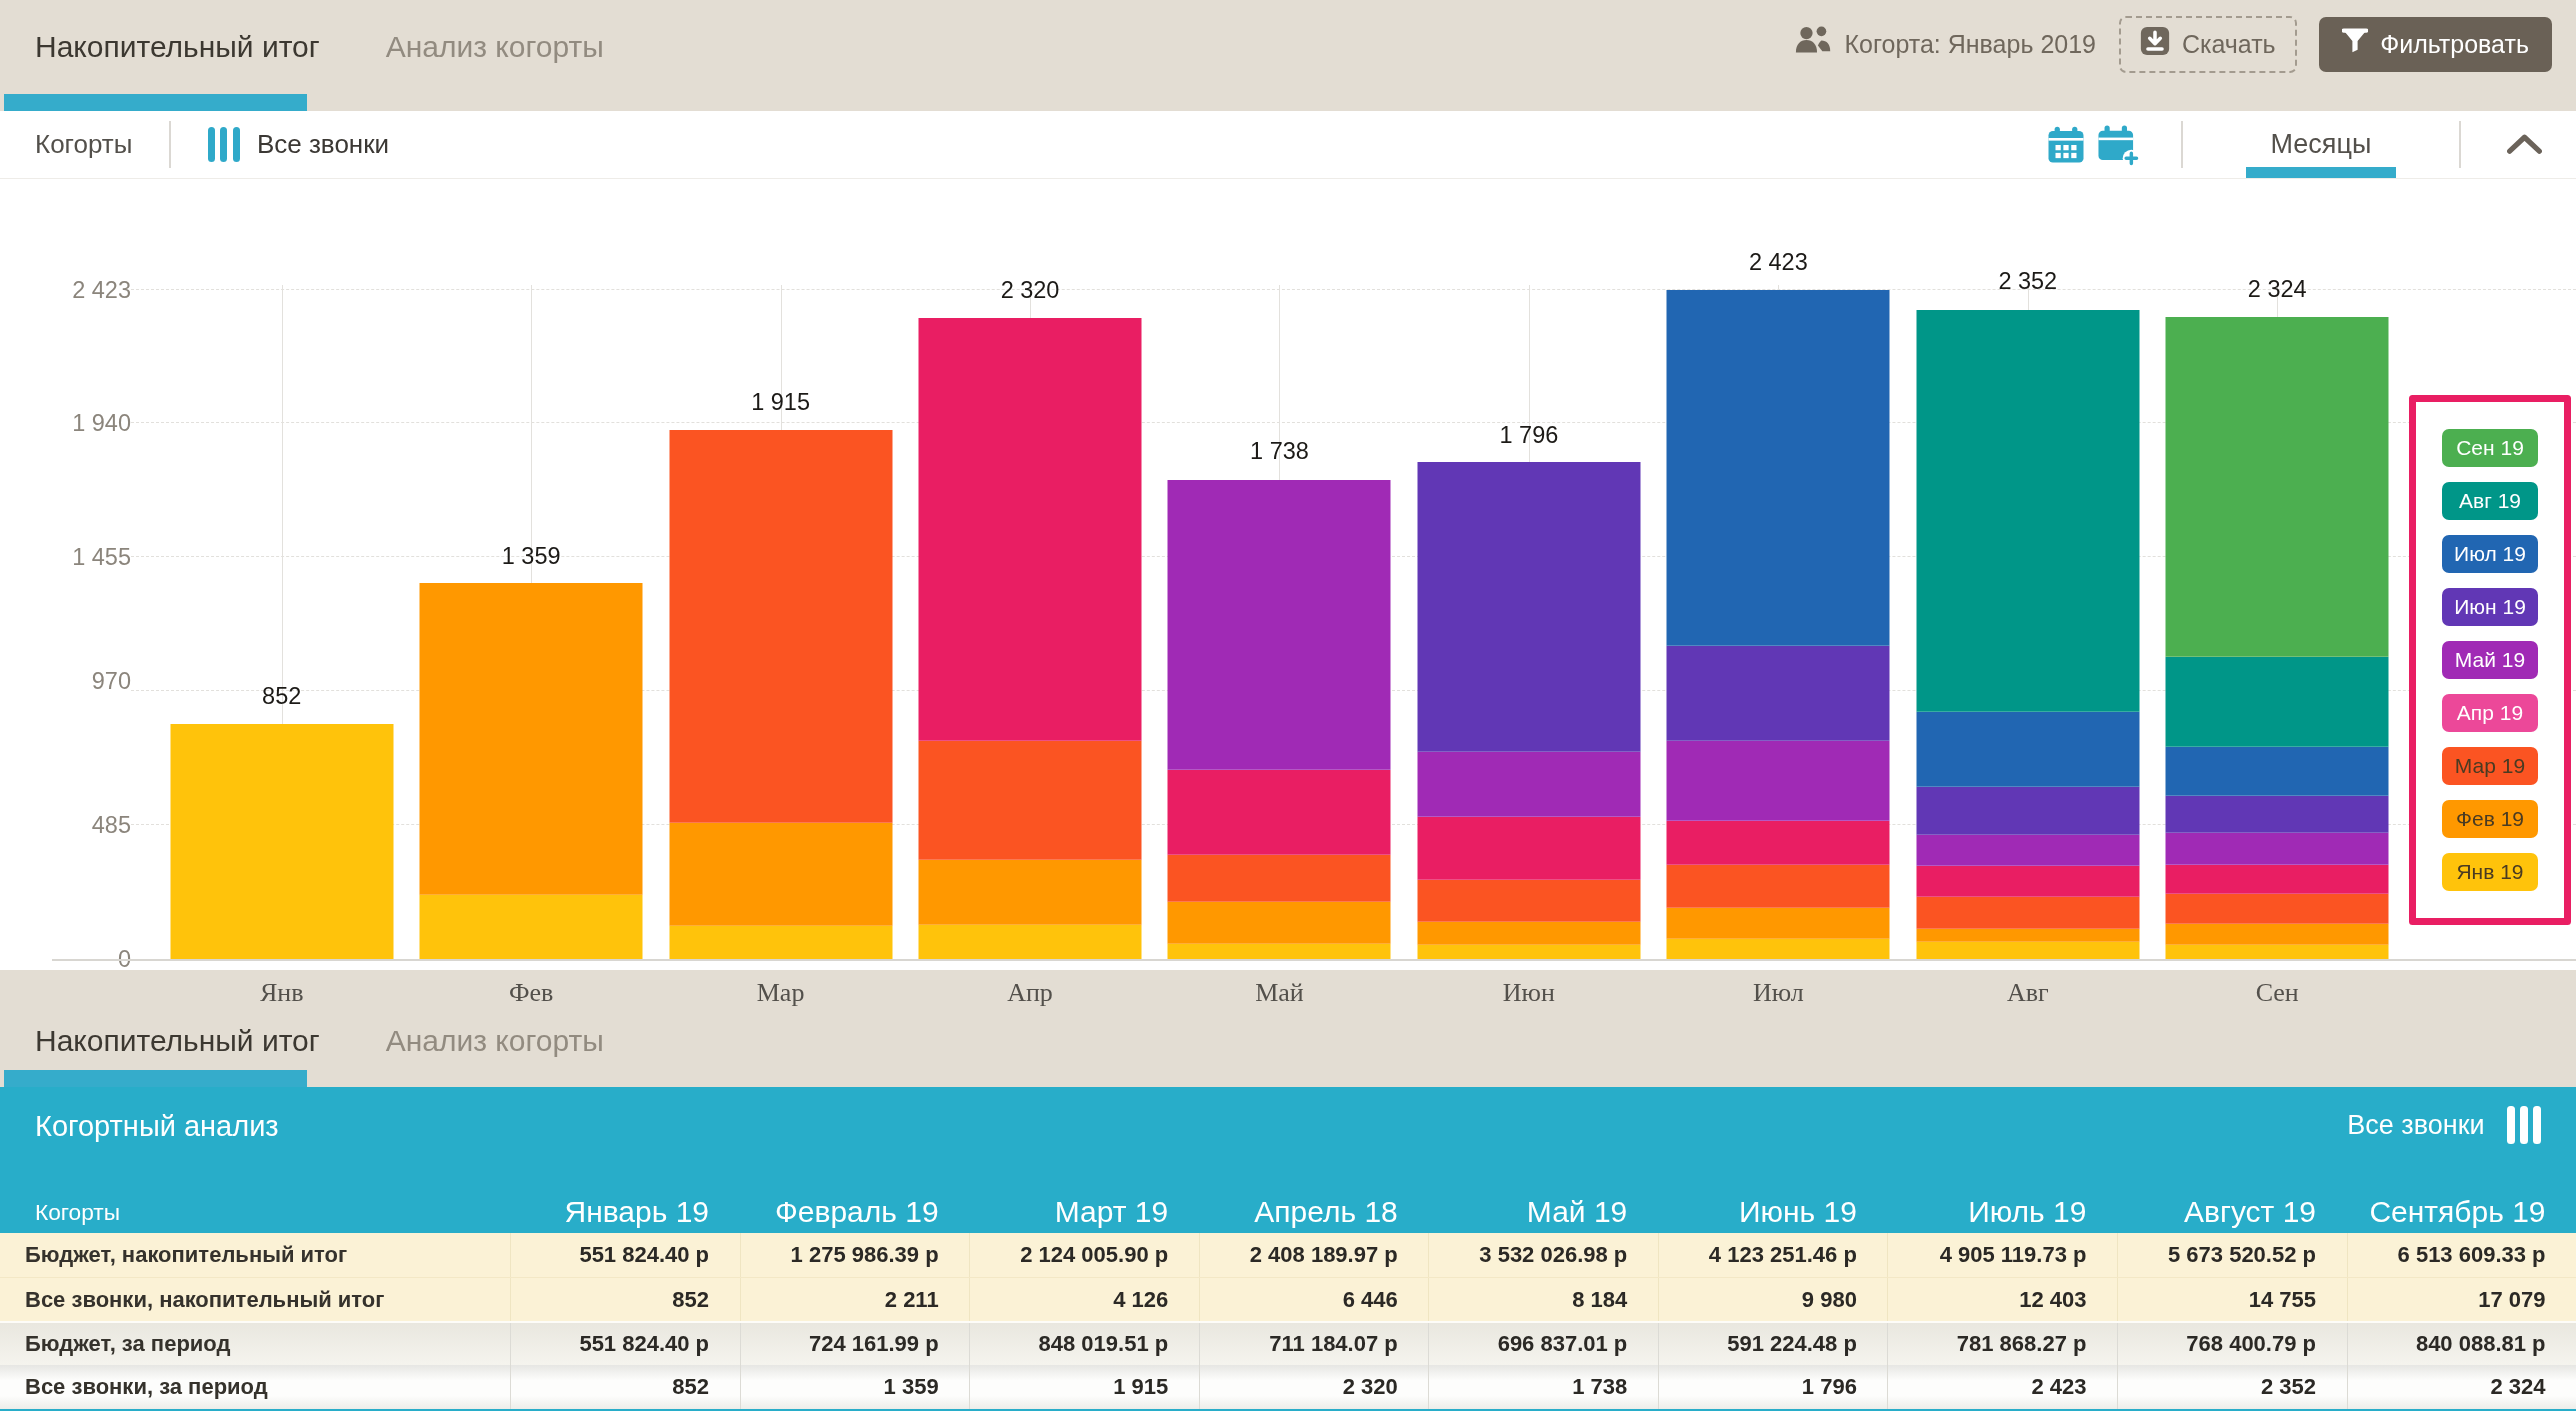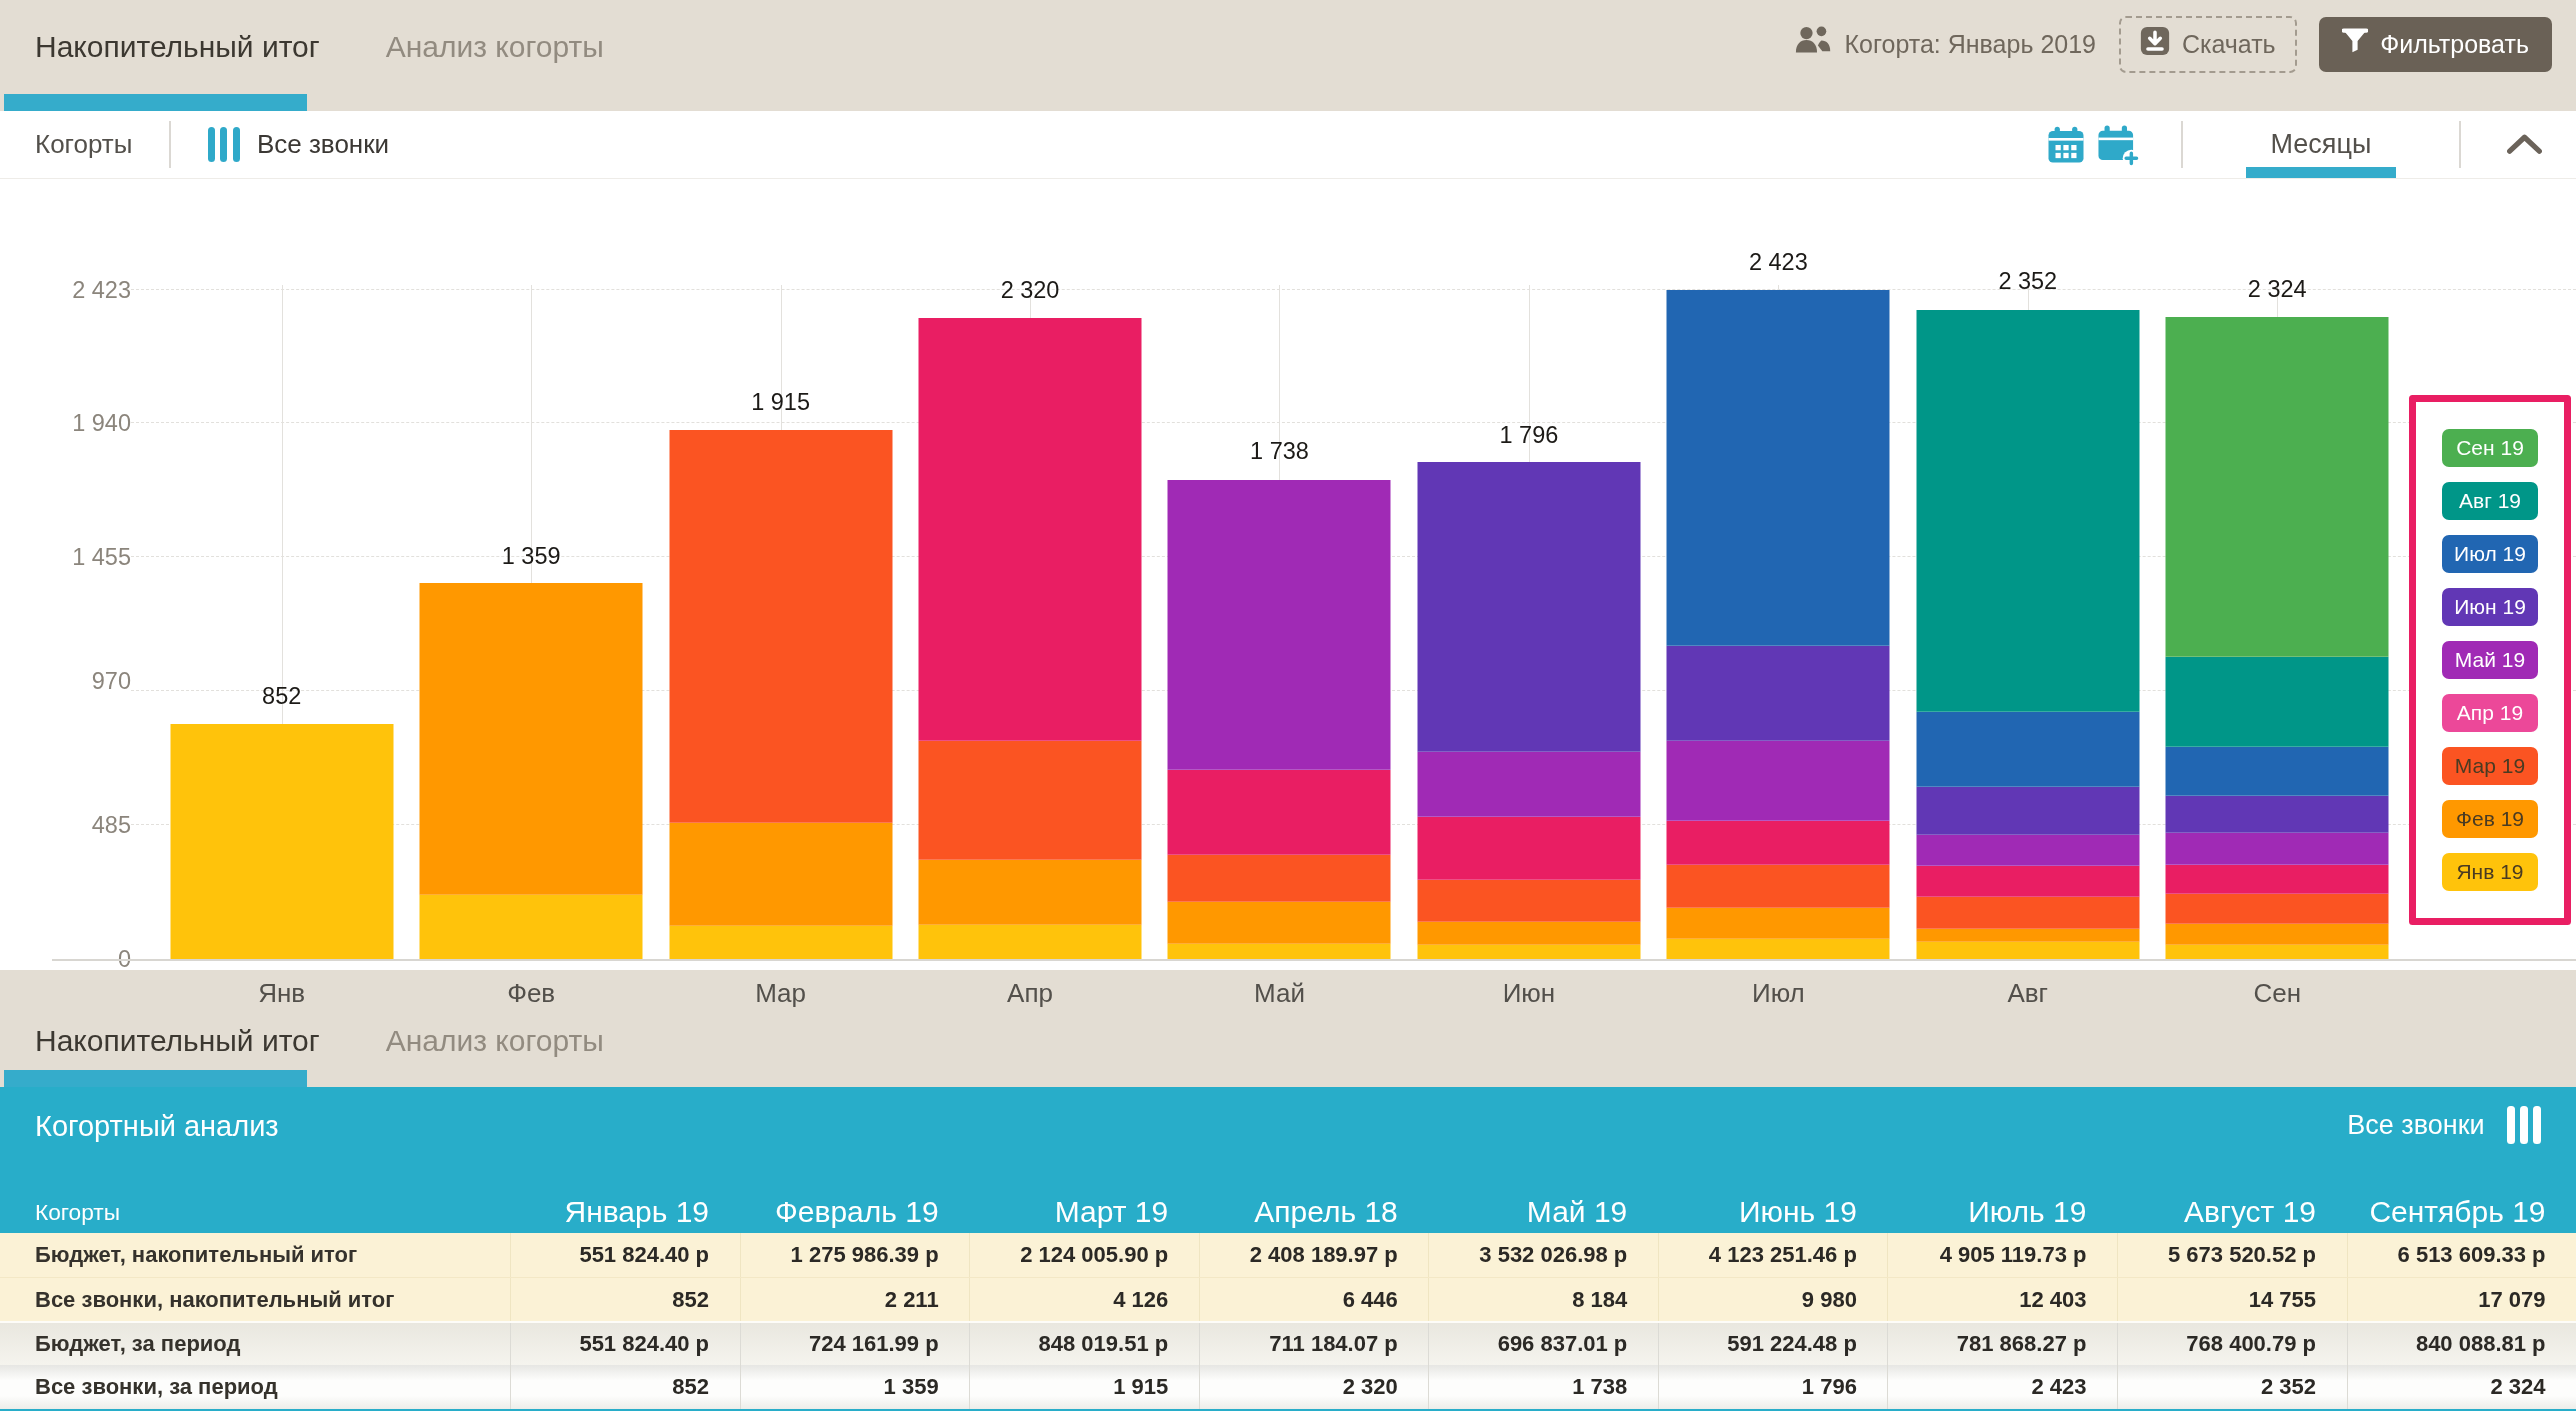--- a/index.html
+++ b/index.html
@@ -43,21 +43,21 @@
   .gridline { position:absolute; left:-26px; right:-174px; border-top:1.7px dashed #E2E0DC; }
   .axis-line { position:absolute; left:-105px; right:-174px; bottom:-1.7px; border-top:2.6px solid #D8D6D1; }
   .bars { position:absolute; left:0; top:0; width:100%; height:100%; display:flex; }
   .slot { flex:1; position:relative; height:100%; }
   .vline { position:absolute; left:50%; top:-5.2px; bottom:0; width:0.9px; background:#E3E1DD; }
   .bar { position:absolute; bottom:0; left:50%; transform:translateX(-50%); width:223px;
          display:flex; flex-direction:column-reverse; }
   .seg { width:100%; }
   .seg + .seg { border-bottom:0.9px solid rgba(255,255,255,.22); }
   .bar-label { position:absolute; left:50%; transform:translateX(-50%); font-size:23.5px; color:#1C1A17; white-space:nowrap; }
-  .x-labels { position:absolute; left:157px; top:867px; width:2245px; display:flex; }
+  .x-labels { position:absolute; left:157px; top:867px; width:2245px; display:flex;font-family:Liberation Serif, serif; }
   .x-labels div { flex:1; text-align:center; font-size:26px; color:#53504B; }
 
   
   .legend-box { position:absolute; left:2409px; top:395px; width:162px; height:530px; background:#FFFFFF;
                 border:7px solid #E91E63; border-radius:3.5px; display:flex; flex-direction:column;
                 align-items:center; justify-content:center; gap:15px; z-index:5; }
   .chip { width:96px; height:38px; border-radius:7px; display:flex; align-items:center; justify-content:center;
           font-size:21px; cursor:pointer; white-space:nowrap; }
 
   
@@ -72,21 +72,21 @@
   .thead { position:absolute; left:0; top:103px; width:100%; height:44px; display:flex; align-items:center; }
   .thead .th-label { width:510px; padding-left:35px; font-size:22.7px; color:#FFFFFF; }
   .thead .th { flex:1; text-align:right; padding-right:30.5px; font-size:30px; color:#FFFFFF; }
 
   .tbody { position:absolute; left:0; top:146px; width:100%; }
   .trow { display:flex; align-items:center; height:44px; }
   .trow.cream { background:#FBF2D6; }
   .trow.cream + .trow.cream { border-top:1.7px solid #F3E8C6; }
   .trow.gray { background:linear-gradient(#E9E7DF, #F5F4EE); border-top:2.6px solid #FDFCF8; }
   .trow.white { background:linear-gradient(#E6E6E3, #FDFDFC 35%, #FDFDFC 70%, #EDEDE9); }
-  .trow .td-label { width:510px; padding-left:35px; font-size:22px; font-weight:bold; color:#35322C; }
+  .trow .td-label { width:510px; padding-left:25px; font-size:22px; font-weight:bold; color:#35322C; }
   .trow .td { flex:1; text-align:right; padding-right:30.5px; font-size:22px; font-weight:bold; color:#2B2925; align-self:stretch; display:flex; align-items:center; justify-content:flex-end; }
   .trow.cream .td { border-left:1.7px solid #EFE5C2; }
   .trow.gray .td, .trow.white .td { border-left:1.7px solid #DCDBD5; }
 </style>
 </head>
 <body>
 
 <div class="page">
 
   <div class="top-bar">

